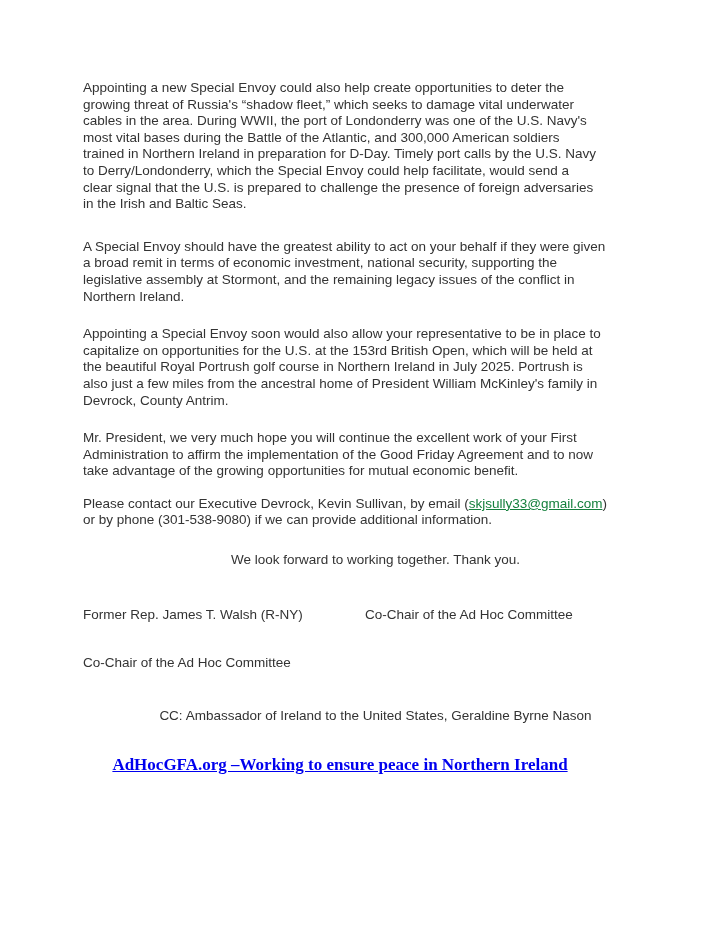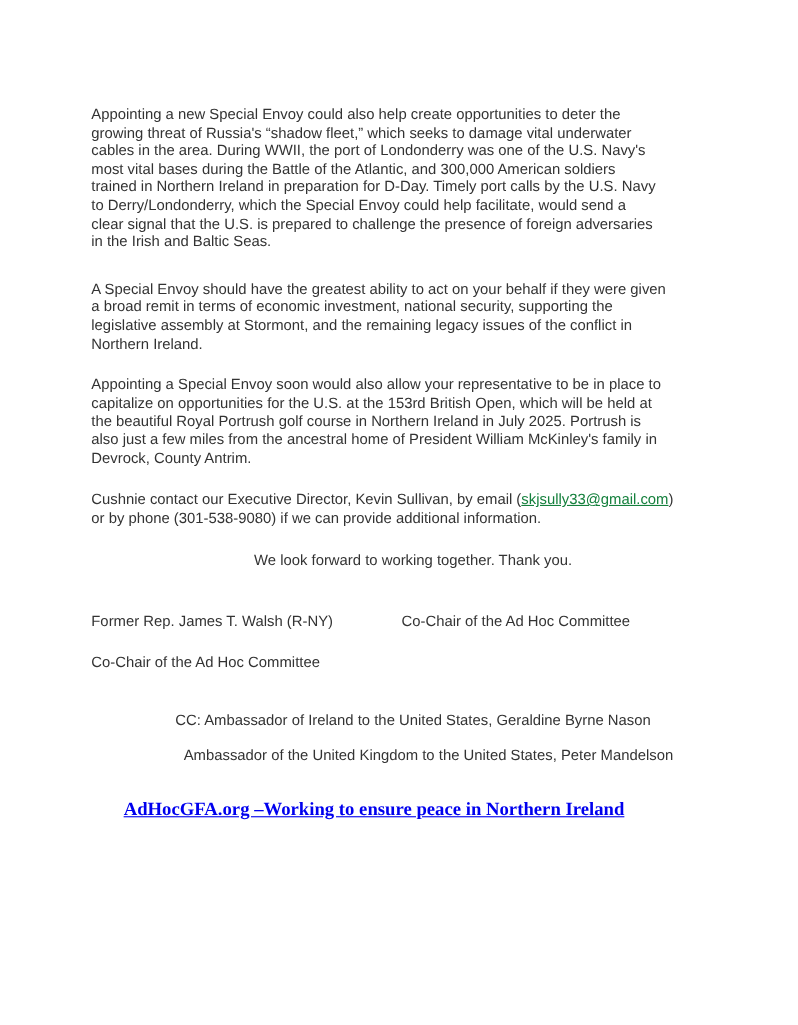--- a/index.html
+++ b/index.html
@@ -10,21 +10,21 @@
   body {
     width: 725px;
     height: 932px;
     position: relative;
     overflow: hidden;
     font-family: "Liberation Sans", sans-serif;
   }
   .content {
     position: absolute;
     left: 83px;
-    top: 96px;
+    top: 80px;
     width: 585px;
     font-size: 13.5px;
     line-height: 16.6px;
     color: #333333;
   }
   .content p {
     margin: 0;
     white-space: pre-line;
   }
   .mb26 { margin-bottom: 26px !important; }
@@ -39,21 +39,21 @@
   }
   .sig-row {
     display: flex;
     margin-bottom: 36px;
   }
   .sig-col {
     width: 282px;
     flex: 0 0 282px;
   }
   .sig-col p.sig-name {
-    margin-bottom: 21px;
+    margin-bottom: 32px;
   }
   .cc-block p {
     margin-bottom: 15px;
     text-align: center;
   }
   .cc-rest {
     padding-left: 28px;
   }
   .footer {
     width: 680px;
@@ -88,38 +88,40 @@
 a broad remit in terms of economic investment, national security, supporting the
 legislative assembly at Stormont, and the remaining legacy issues of the conflict in
 Northern Ireland.</p>
 
   <p class="mb21">Appointing a Special Envoy soon would also allow your representative to be in place to
 capitalize on opportunities for the U.S. at the 153rd British Open, which will be held at
 the beautiful Royal Portrush golf course in Northern Ireland in July 2025. Portrush is
 also just a few miles from the ancestral home of President William McKinley's family in
 Devrock, County Antrim.</p>
 
+  <p class="mb16">Mr. President, we very much hope you will continue the excellent work of your First
+Administration to affirm the implementation of the Good Friday Agreement and to now
+take advantage of the growing opportunities for mutual economic benefit.</p>
 
-  <p class="mb23"><span>Cushnie contact our Executive Director, Kevin Sullivan, by email (</span><a href="#" class="email-link">skjsully33@gmail.com</a><span>)
+  <p class="mb23"><span>Please contact our Executive Devrock, Kevin Sullivan, by email (</span><a href="#" class="email-link">skjsully33@gmail.com</a><span>)
 or by phone (301-538-9080) if we can provide additional information.</span></p>
 
   <p class="mb38">We look forward to working together. Thank you.</p>
 
   <div class="sig-row">
     <div class="sig-col">
       <p class="sig-name">Former Rep. James T. Walsh (R-NY)</p>
       <p class="sig-title">Co-Chair of the Ad Hoc Committee</p>
     </div>
     <div class="sig-col">
       <p class="sig-title">Co-Chair of the Ad Hoc Committee</p>
     </div>
   </div>
 
   <div class="cc-block">
     <p class="cc-first"><span>CC: </span><span>Ambassador of Ireland to the United States, Geraldine Byrne Nason</span></p>
-    <p class="cc-rest">Ambassador of the United Kingdom to the United States, Peter Mandelson</p>
   </div>
 
   <div class="footer">
     <a href="#" class="footer-link">AdHocGFA.org –Working to ensure peace in Northern Ireland</a>
   </div>
 
 </div>
 
 </body></html>

